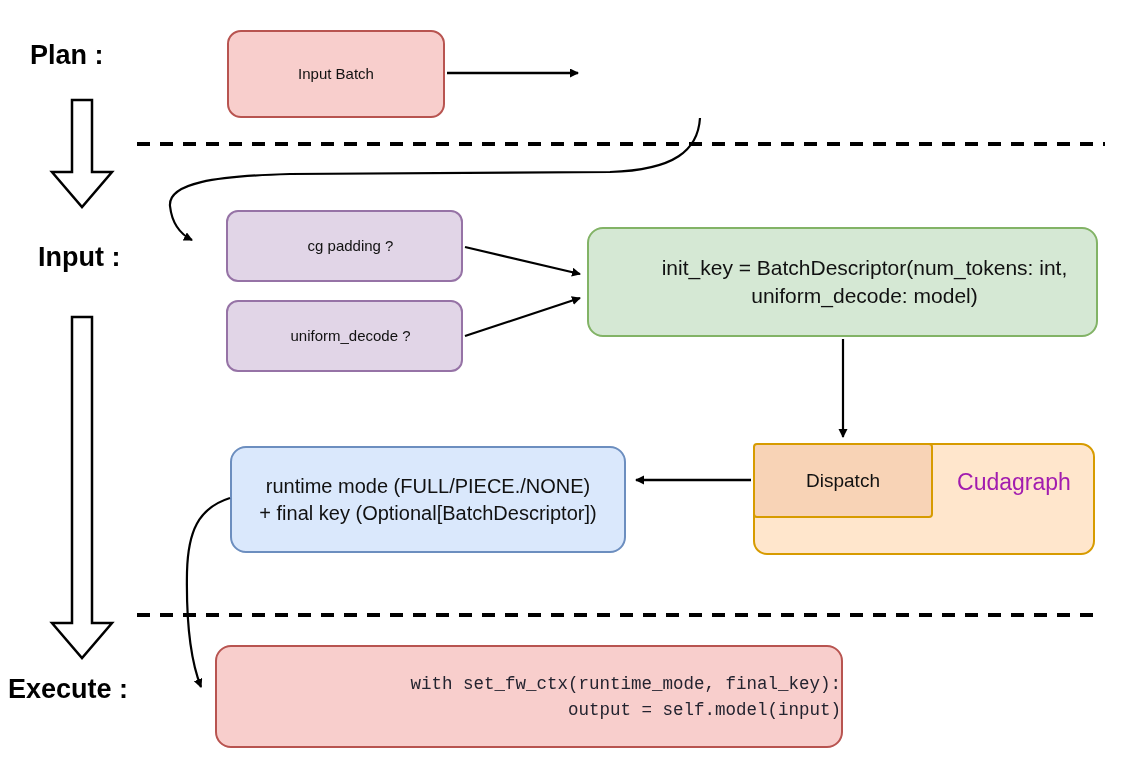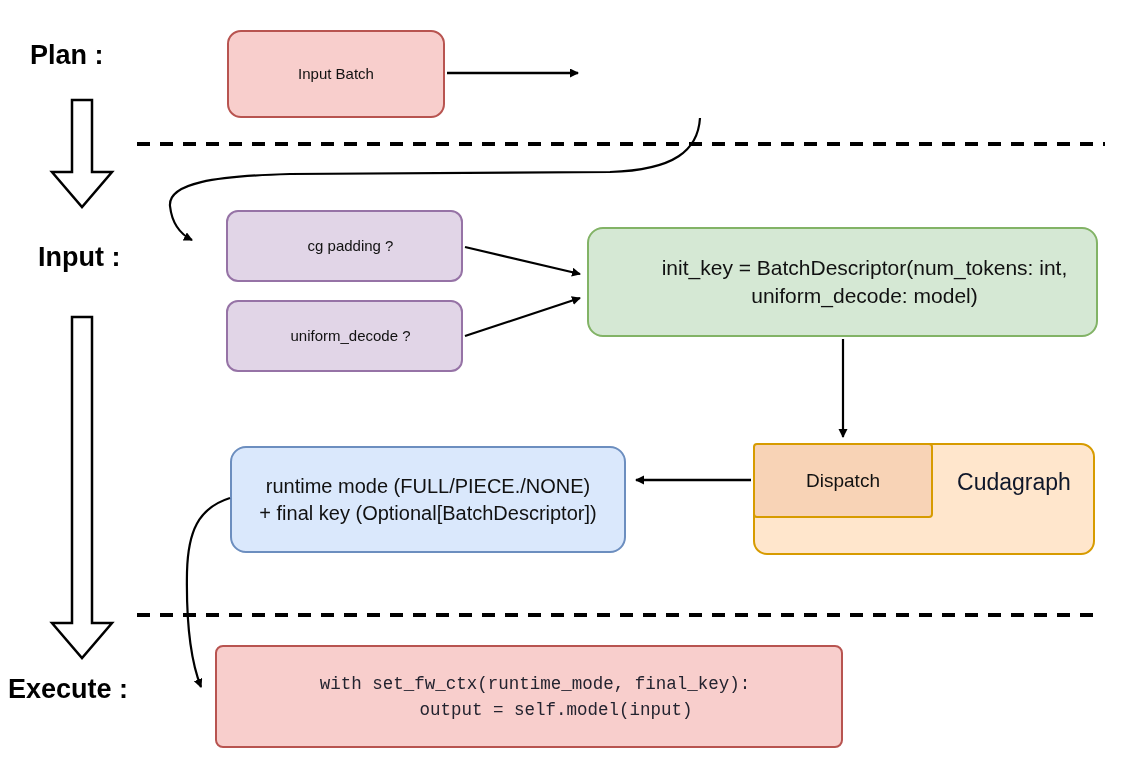--- a/index.html
+++ b/index.html
@@ -21,24 +21,24 @@
   .purple{background:var(--purple-fill);border-color:var(--purple-stroke);padding-left:12px;}
   .green {background:var(--green-fill); border-color:var(--green-stroke);padding-left:44px;}
   .blue  {background:var(--blue-fill);  border-color:var(--blue-stroke);}
   .orange-outer{background:var(--orange-outer-fill);border-color:var(--orange-stroke);}
   .orange-inner{background:var(--orange-inner-fill);border-color:var(--orange-stroke);}
   .fs23{font-size:15px;}
   .fs21{font-size:21px;}
   .fs20{font-size:20px;}
   .fs19{font-size:19px;}
   .label-block{
-    position:absolute;text-align:center;font-size:23px;line-height:32px;color:#0f172a;
+    position:absolute;text-align:center;font-size:23px;line-height:32px;color:#a21caf;
   }
   .code-node{
-    align-items:center;justify-content:center;padding-left:12px;border-radius:8px;
+    align-items:flex-end;justify-content:center;padding-left:12px;border-radius:16px;
   }
   .code-node span{
     font-family:"Liberation Mono","DejaVu Sans Mono",monospace;
     font-size:17.5px;line-height:26px;color:#23232f;white-space:pre;text-align:left;
   }
   svg.connectors{position:absolute;left:0;top:0;pointer-events:none;z-index:5;}
 </style>
 </head>
 <body>
 

